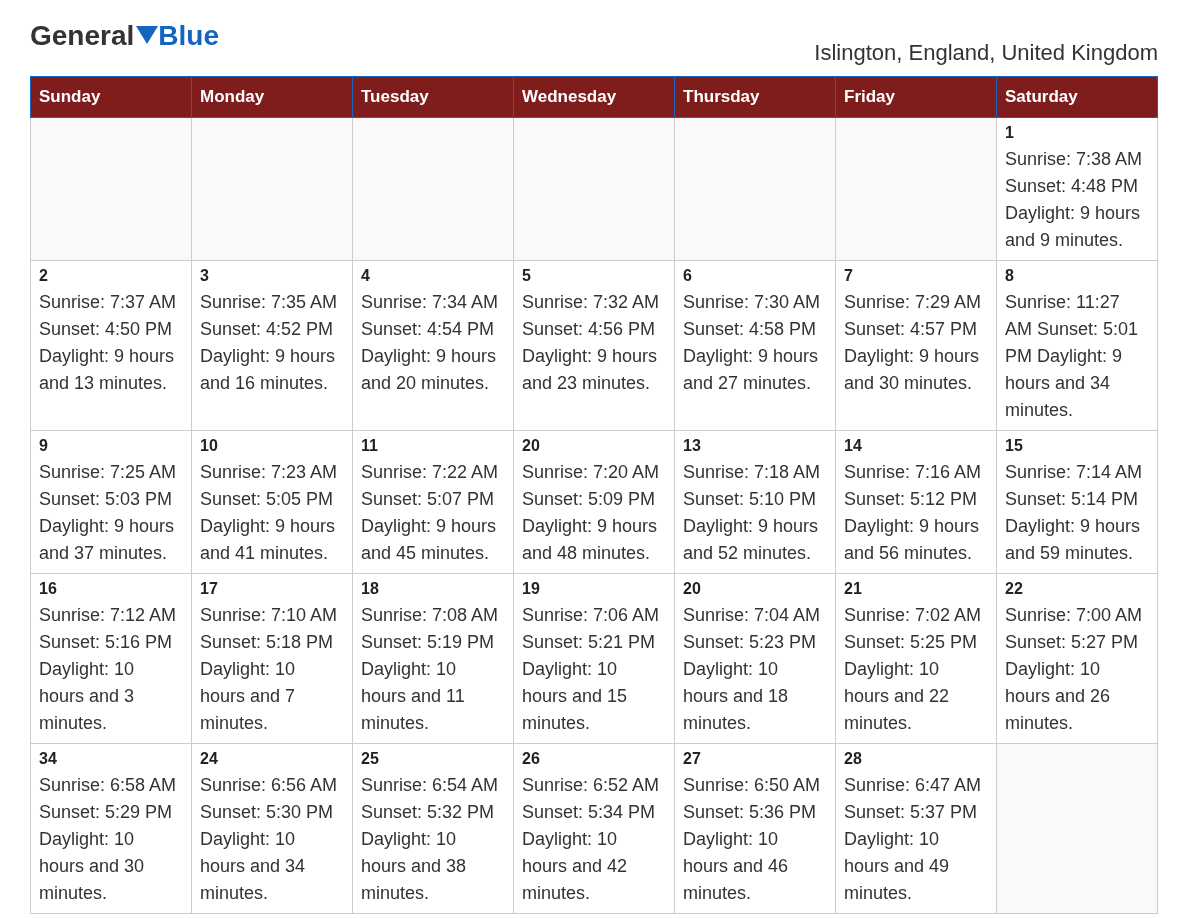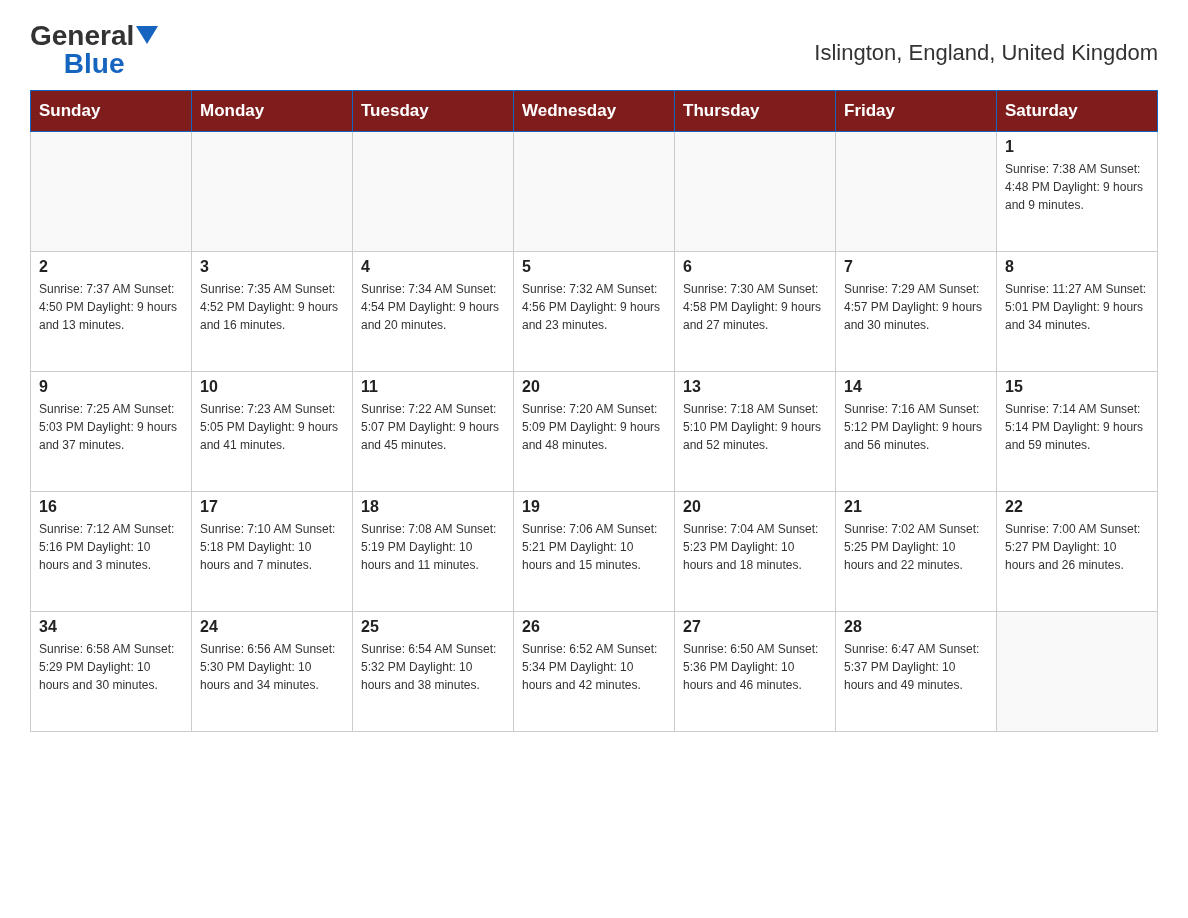--- a/index.html
+++ b/index.html
@@ -11,22 +11,22 @@
       padding: 20px 30px;
     }
     .header {
       display: flex;
       justify-content: space-between;
       align-items: flex-start;
       margin-bottom: 10px;
     }
     .logo {
       display: flex;
-      flex-direction: column;
-      align-items: center;
+      flex-direction: row;
+      align-items: flex-end;
     }
     .logo-general { color: #333; font-size: 28px; font-weight: bold; }
     .logo-line1 {
       display: flex;
       align-items: center;
     }
     .logo-line2 {
       color: #1565c0;
       font-size: 28px;
       font-weight: bold;
@@ -68,21 +68,21 @@
       min-height: 110px;
     }
     .day-num {
       font-size: 16px;
       font-weight: bold;
       color: #222;
       display: block;
       margin-bottom: 4px;
     }
     .day-info {
-      font-size: 12px;
+      font-size: 18px;
       color: #333;
       line-height: 1.5;
     }
     .empty-cell {
       background: #f9f9f9;
     }
     tr.week-row td {
       height: 120px;
     }
   </style>

